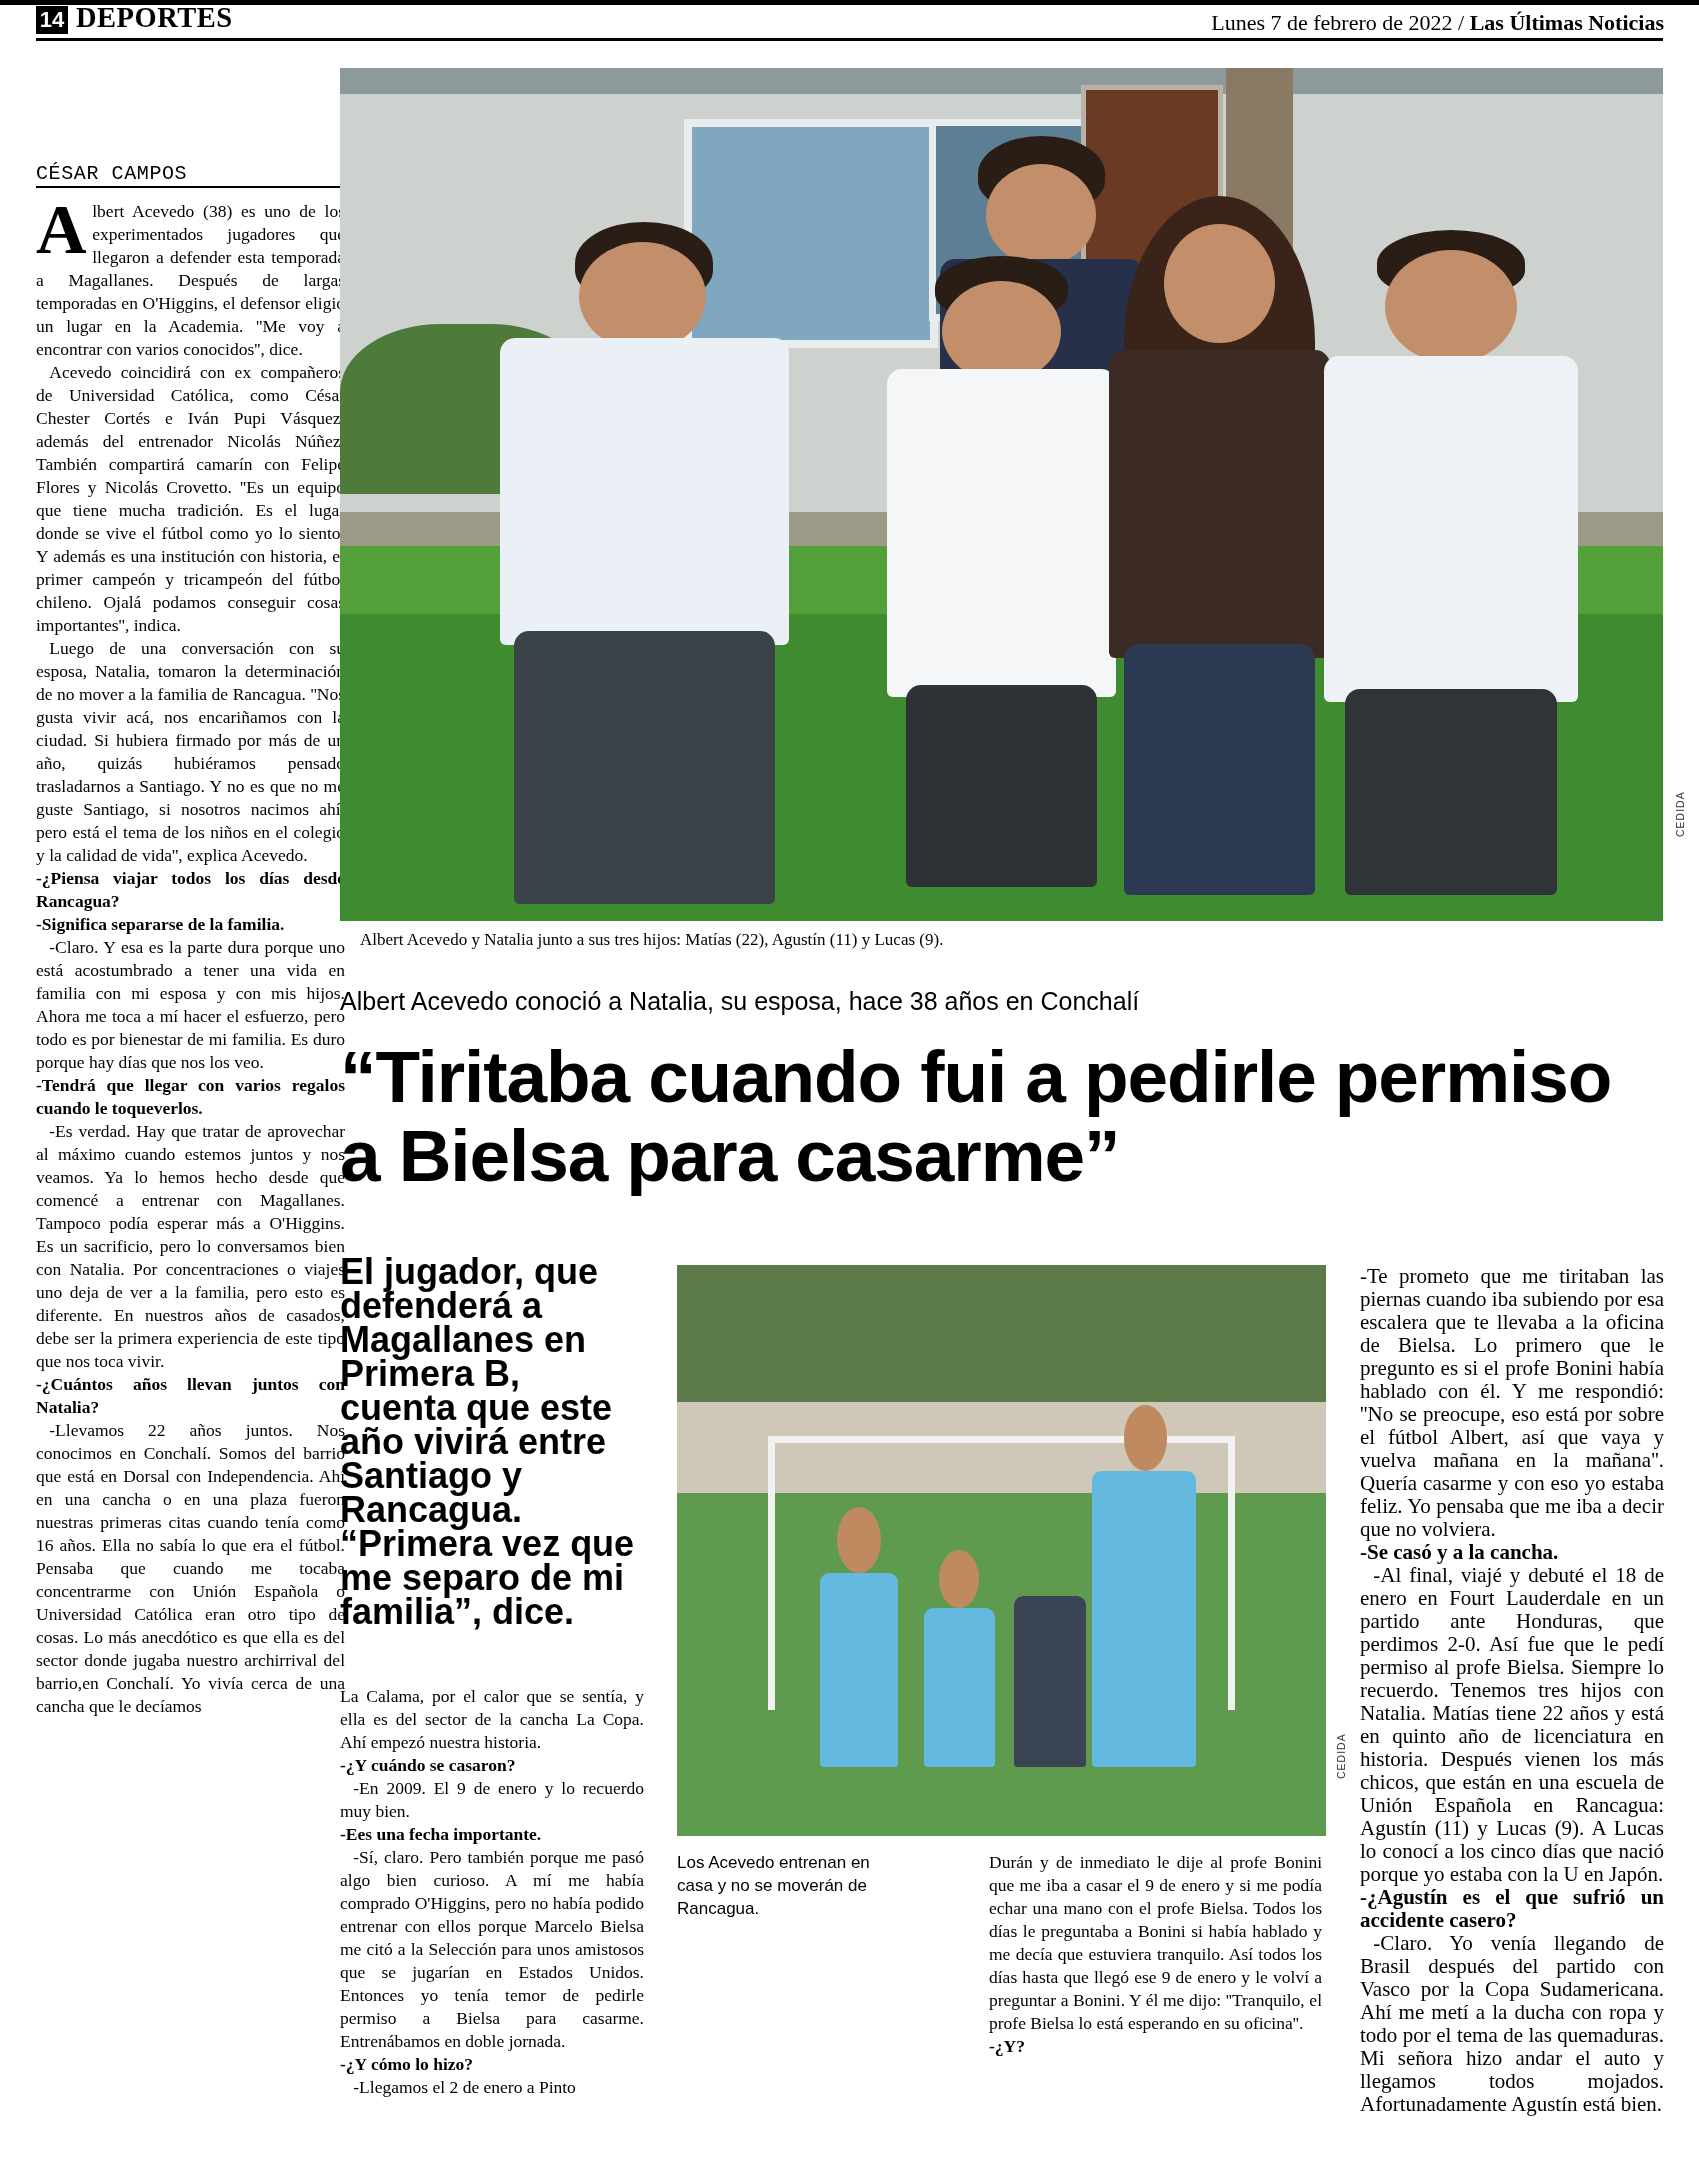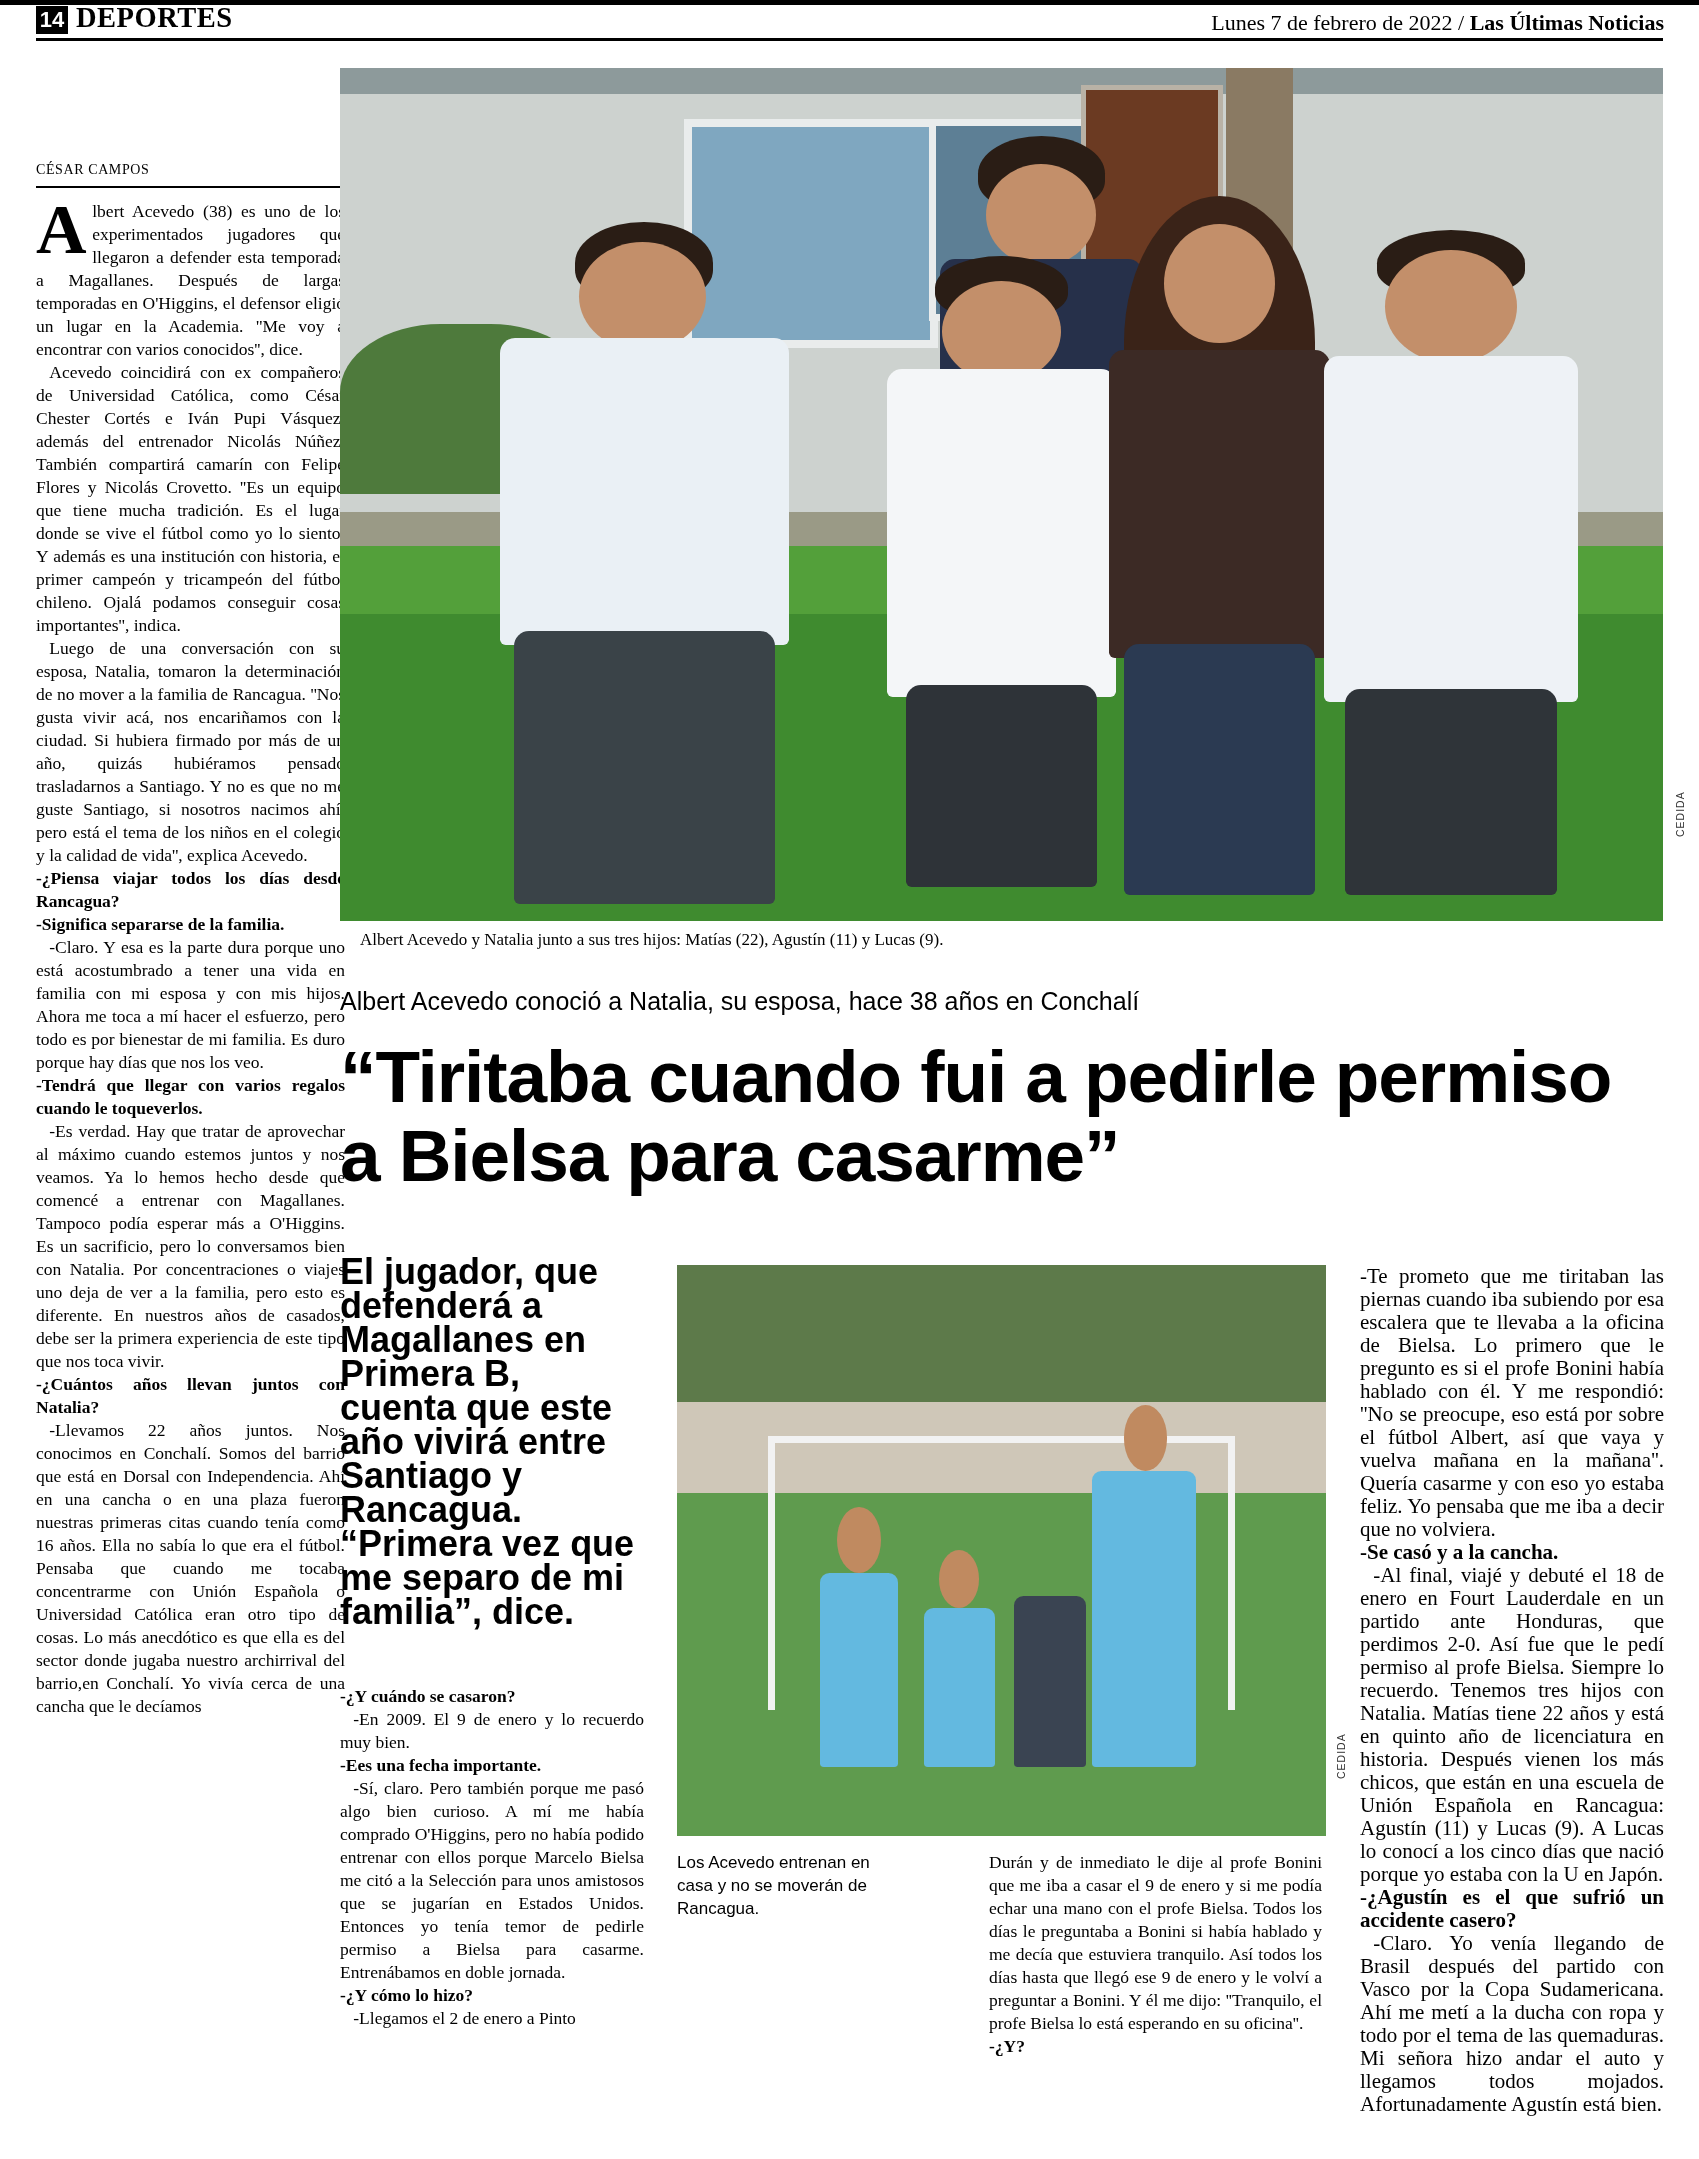--- a/index.html
+++ b/index.html
@@ -40,22 +40,22 @@
     font-size:22px;
   }
   .mast-date .paper { font-weight:bold; }
   .mast-rule-bottom {
     position:absolute; left:36px; top:38px; width:1627px; height:2.9px; background:#000;
   }
 
   
   .byline {
     position:absolute; left:36px; top:162px; width:309px;
-    font-family:Liberation Serif, serif;
-    font-size:14px; letter-spacing:0.6px;
+    font-family:Liberation Mono, monospace;
+    font-size:20px; letter-spacing:0.6px;
   }
   .byline-rule {
     position:absolute; left:36px; top:186px; width:309px; height:1.9px; background:#000;
   }
 
   .col-left {
     position:absolute; left:36px; top:200px; width:309px;
     font-size:17.5px; line-height:23px;
     text-align:justify;
     -webkit-hyphens:auto; hyphens:auto;
@@ -275,20 +275,21 @@
 </div>
 <div class="credit-v" style="left:1674px; top:837px;">CEDIDA</div>
 <div class="photo-caption">Albert Acevedo y Natalia junto a sus tres hijos: Matías (22), Agustín (11) y Lucas (9).</div>
 
 <div class="kicker">Albert Acevedo conoció a Natalia, su esposa, hace 38 años en Conchalí</div>
 <div class="headline">“Tiritaba cuando fui a pedirle permiso a Bielsa para casarme”</div>
 
 <div class="deck">El jugador, que defenderá a Magallanes en Primera B, cuenta que este año vivirá entre Santiago y Rancagua. “Primera vez que me separo de mi familia”, dice.</div>
 
 <div class="col-2">
+  <p class="first">La Calama, por el calor que se sentía, y ella es del sector de la cancha La Copa. Ahí empezó nuestra historia.</p>
   <p class="q">-¿Y cuándo se casaron?</p>
   <p>-En 2009. El 9 de enero y lo recuerdo muy bien.</p>
   <p class="q">-Ees una fecha importante.</p>
   <p>-Sí, claro. Pero también porque me pasó algo bien curioso. A mí me había comprado O'Higgins, pero no había podido entrenar con ellos porque Marcelo Bielsa me citó a la Selección para unos amistosos que se jugarían en Estados Unidos. Entonces yo tenía temor de pedirle permiso a Bielsa para casarme. Entrenábamos en doble jornada.</p>
   <p class="q">-¿Y cómo lo hizo?</p>
   <p>-Llegamos el 2 de enero a Pinto</p>
 </div>
 
 <div class="photo-inner">
   <div class="ph goal-bg"></div>

